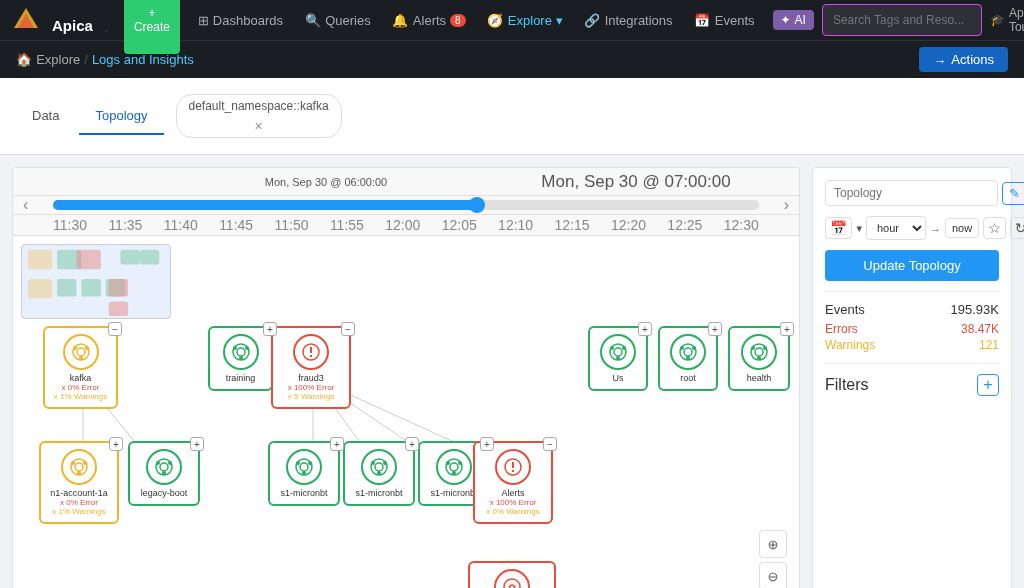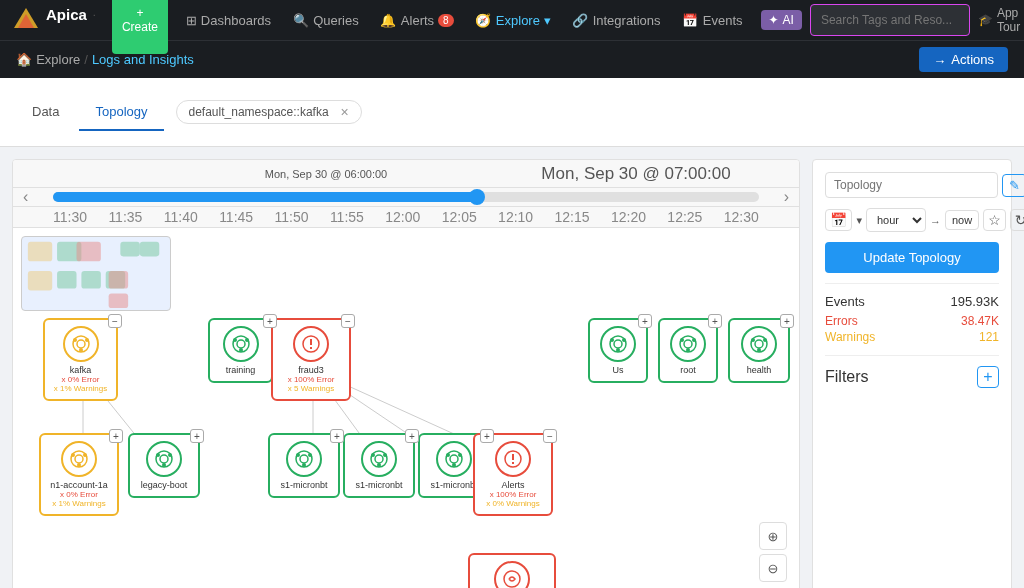--- a/index.html
+++ b/index.html
@@ -9,21 +9,21 @@
     .topnav {
       background: #1a1d21;
       height: 40px;
       display: flex;
       align-items: center;
       padding: 0 12px;
       gap: 8px;
       color: #ccc;
     }
     .topnav-logo {
-      display: flex; align-items: flex-start; gap: 6px; margin-right: 8px;
+      display: flex; align-items: flex-end; gap: 12px; margin-right: 8px;
     }
     .topnav-logo-icon {
       width: 28px; height: 28px;
     }
     .topnav-logo-text { color: white; font-weight: 700; font-size: 15px; }
     .create-btn {
       background: #2ecc71; color: white; border: none; border-radius: 4px;
       padding: 20px 10px; font-size: 12px; cursor: pointer; display: flex; align-items: center; gap: 4px;
     }
     .nav-items { display: flex; align-items: center; gap: 2px; flex: 1; }
@@ -65,22 +65,22 @@
       background: white; border-bottom: 1px solid #ddd; padding: 16px 16px;
       display: flex; align-items: center; gap: 4px;
     }
     .tab {
       padding: 10px 16px; cursor: pointer; font-size: 13px; color: #555;
       border-bottom: 2px solid transparent; margin-bottom: -1px;
     }
     .tab.active { color: #1565c0; border-bottom-color: #1565c0; font-weight: 500; }
     .tab-chip {
       background: white; border: 1px solid #ddd; border-radius: 16px; padding: 4px 12px;
-      display: flex; align-items: center; gap: 12px; font-size: 12px; color: #555;
-      margin-left: 8px; cursor: pointer;
+      display: flex; align-items: center; gap: 6px; font-size: 12px; color: #555;
+      margin-left: 8px; cursor: pointer; flex-direction: column;
     }
     .tab-chip .close { color: #999; cursor: pointer; font-size: 14px; line-height: 1; }
 
     
     .main-layout {
       display: flex; height: calc(588px - 40px - 34px - 42px);
     }
     .left-panel {
       flex: 1; background: white; border: 1px solid #e0e0e0; margin: 12px; border-radius: 4px;
       overflow: hidden; position: relative;

